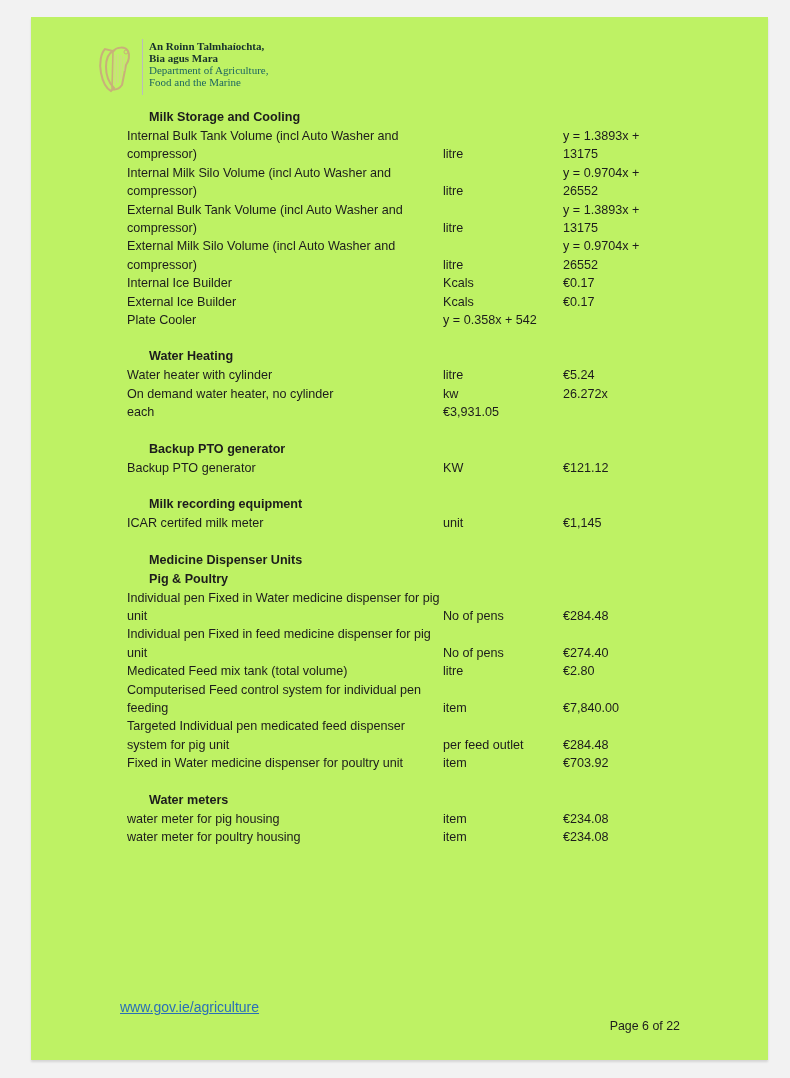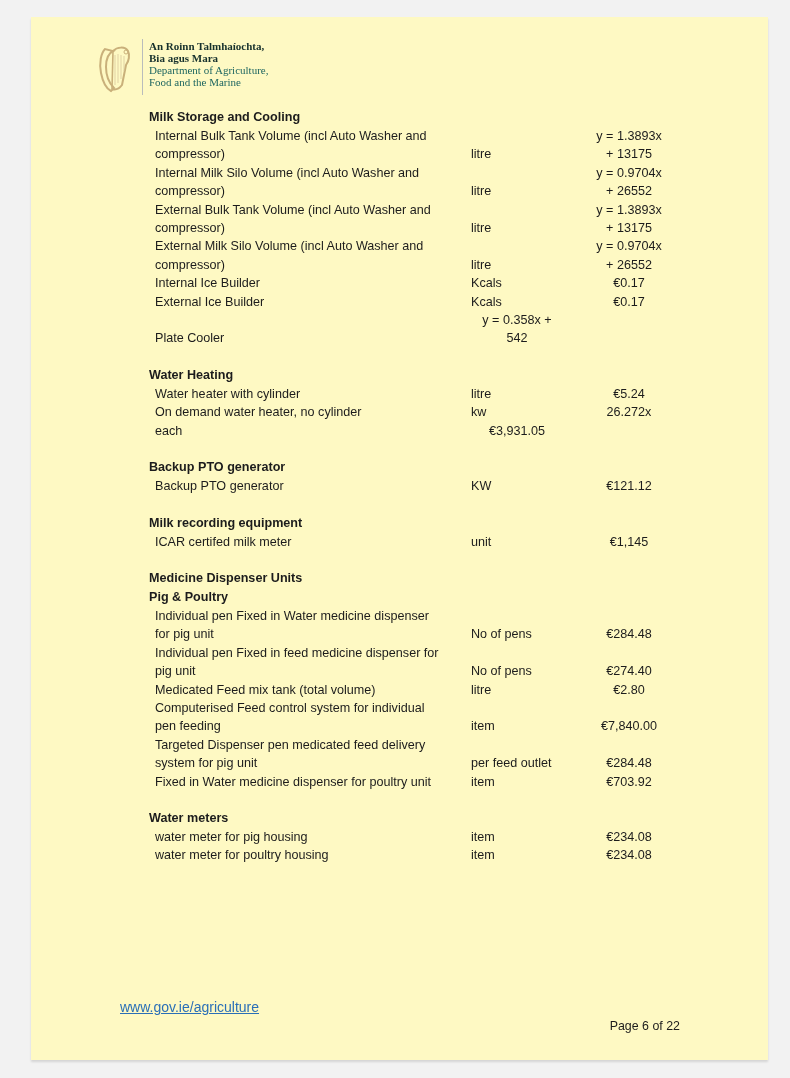--- a/index.html
+++ b/index.html
@@ -13,21 +13,21 @@
       position: relative;
       overflow: hidden;
       font-family: "Liberation Sans", "DejaVu Sans", sans-serif;
     }
     .page {
       position: absolute;
       left: 31px;
       top: 17px;
       width: 737px;
       height: 1043px;
-      background: #fef9c3;
+      background: #bef264;
       box-shadow: 0 2px 2px rgba(0,0,0,0.12);
     }
     .header {
       position: absolute;
       left: 66px;
       top: 22px;
       height: 56px;
     }
     .harp {
       position: absolute;
@@ -79,26 +79,25 @@
       white-space: nowrap;
       margin-left: 22px;
     }
     .row {
       display: grid;
       grid-template-columns: 316px 120px 104px;
       align-items: end;
     }
     .cell {
       line-height: 18.4px;
-      margin-left: 28px;
     }
     .cell.label { white-space: normal; }
     .cell.unit { white-space: normal; }
     .cell.value {
-      text-align: center;
+      text-align: left;
       white-space: normal;
     }
     .footer-link {
       position: absolute;
       left: 89px;
       top: 982px;
       font-size: 14px;
       color: #2a6fb7;
       text-decoration: underline;
       font-family: "Liberation Sans", "DejaVu Sans", sans-serif;
@@ -227,21 +226,21 @@
           <div class="cell label">Medicated Feed mix tank (total volume)</div>
           <div class="cell unit">litre</div>
           <div class="cell value">€2.80</div>
         </div>
         <div class="row">
           <div class="cell label">Computerised Feed control system for individual pen feeding</div>
           <div class="cell unit">item</div>
           <div class="cell value">€7,840.00</div>
         </div>
         <div class="row">
-          <div class="cell label">Targeted Dispenser pen medicated feed delivery system for pig unit</div>
+          <div class="cell label">Targeted Individual pen medicated feed dispenser system for pig unit</div>
           <div class="cell unit">per feed outlet</div>
           <div class="cell value">€284.48</div>
         </div>
         <div class="row">
           <div class="cell label">Fixed in Water medicine dispenser for poultry unit</div>
           <div class="cell unit">item</div>
           <div class="cell value">€703.92</div>
         </div>
       </div>
       <div class="section">

